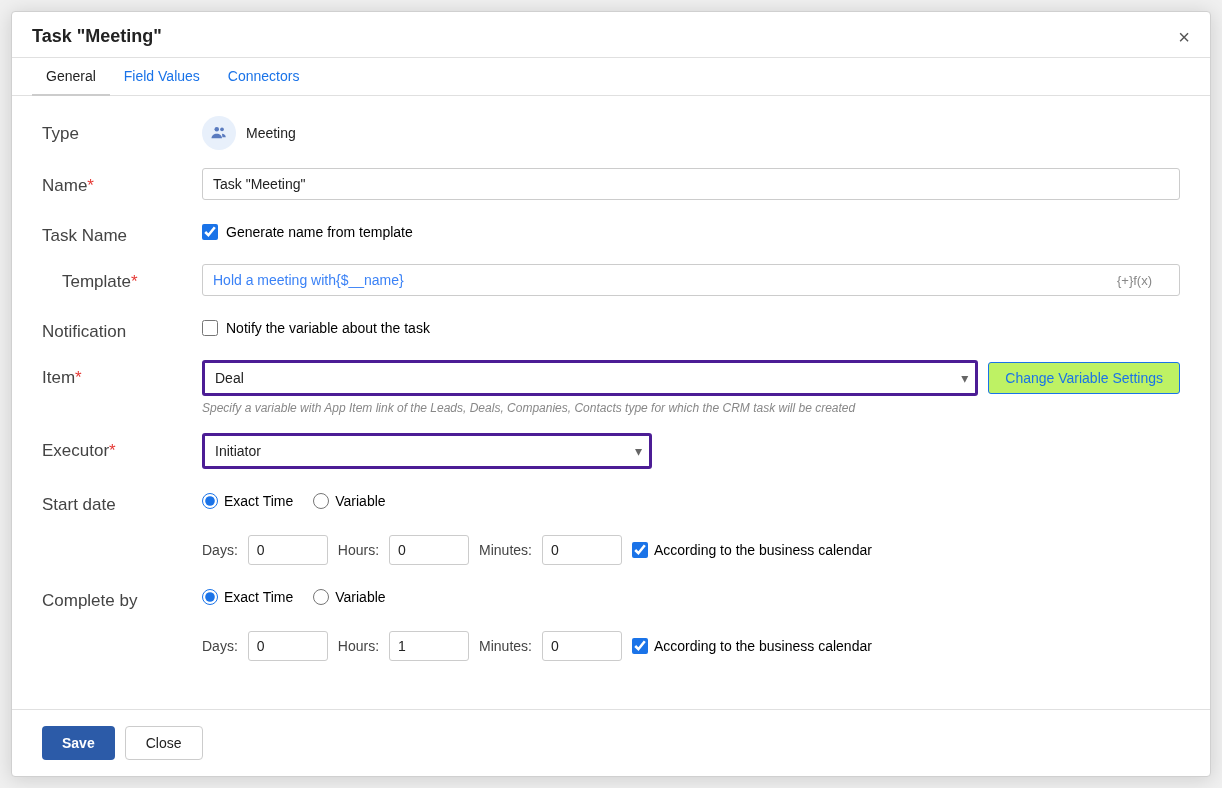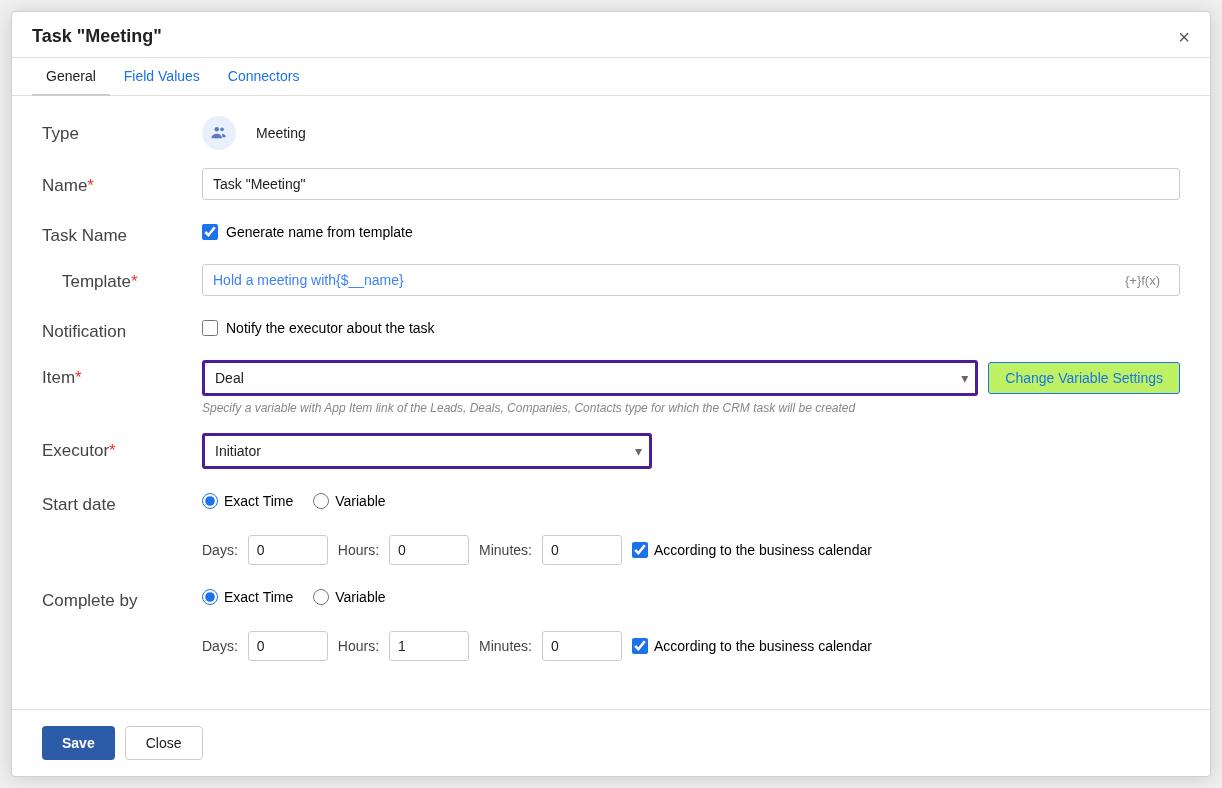--- a/index.html
+++ b/index.html
@@ -85,21 +85,21 @@
       border: 1px solid #ccc;
       border-radius: 3px;
       padding: 7px 10px;
       font-size: 14px;
       color: #222;
       outline: none;
     }
     .type-row {
       display: flex;
       align-items: center;
-      gap: 20px;
+      gap: 10px;
     }
     .type-icon {
       width: 34px;
       height: 34px;
       background: #e8f0fb;
       border-radius: 50%;
       display: flex;
       align-items: center;
       justify-content: center;
     }
@@ -132,21 +132,21 @@
       width: 100%;
       border: 1px solid #ccc;
       border-radius: 3px;
       padding: 7px 70px 7px 10px;
       font-size: 14px;
       color: #3b82f6;
       outline: none;
     }
     .template-suffix {
       position: absolute;
-      right: 20px;
+      right: 28px;
       color: #888;
       font-size: 13px;
       pointer-events: none;
     }
     .select-wrapper {
       position: relative;
       display: inline-block;
     }
     .select-input {
       width: 100%;
@@ -342,21 +342,21 @@
           <span class="template-suffix">{+}f(x)</span>
         </div>
       </div>
     </div>
 
     <div class="form-row">
       <div class="form-label">Notification</div>
       <div class="form-control-area">
         <div class="notification-row">
           <input type="checkbox" id="notify-check" style="">
-          <label for="notify-check">Notify the executor about the task</label>
+          <label for="notify-check">Notify the variable about the task</label>
         </div>
       </div>
     </div>
 
     <div class="form-row">
       <div class="form-label">
         <span>Item</span><span class="required">*</span>
       </div>
       <div class="form-control-area">
         <div class="item-row">

